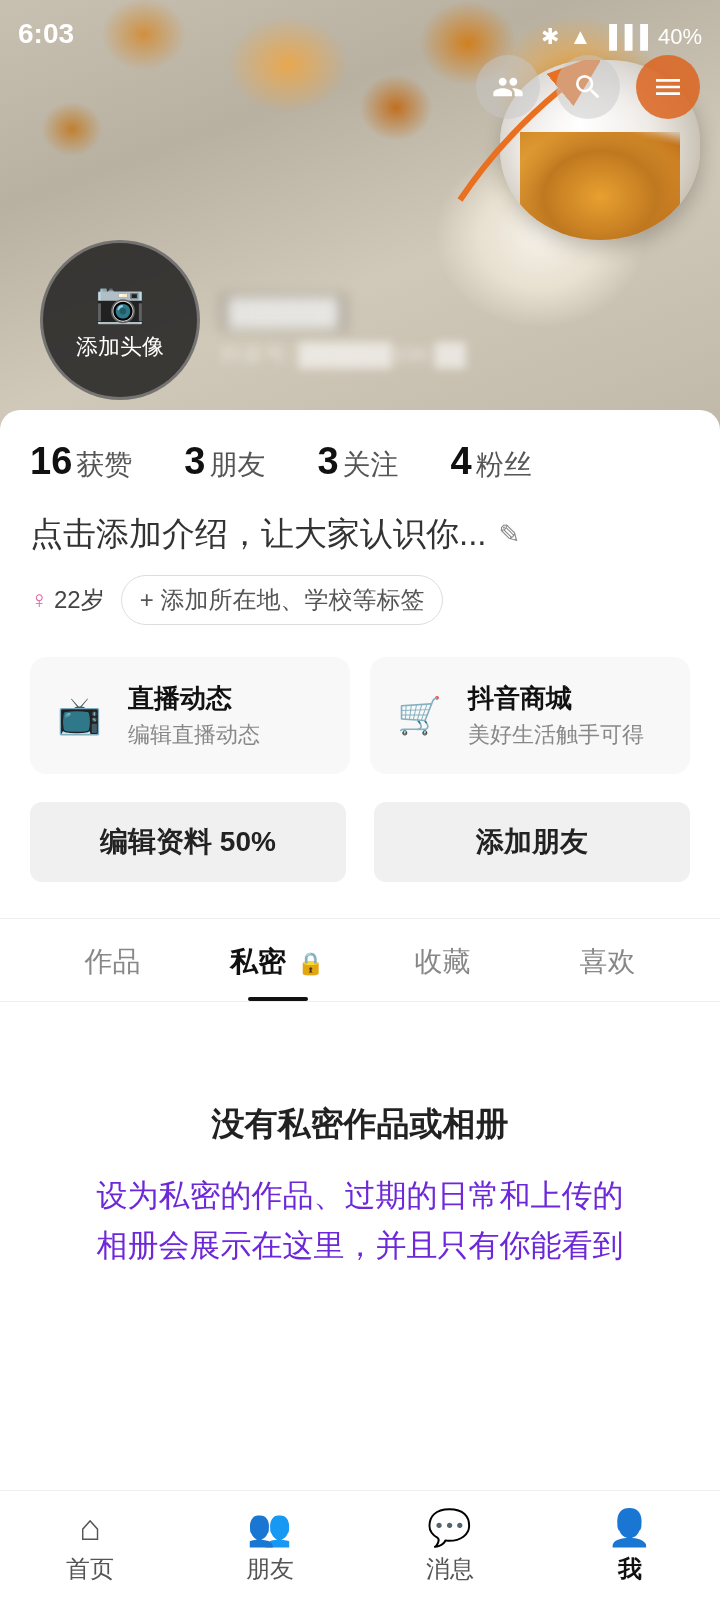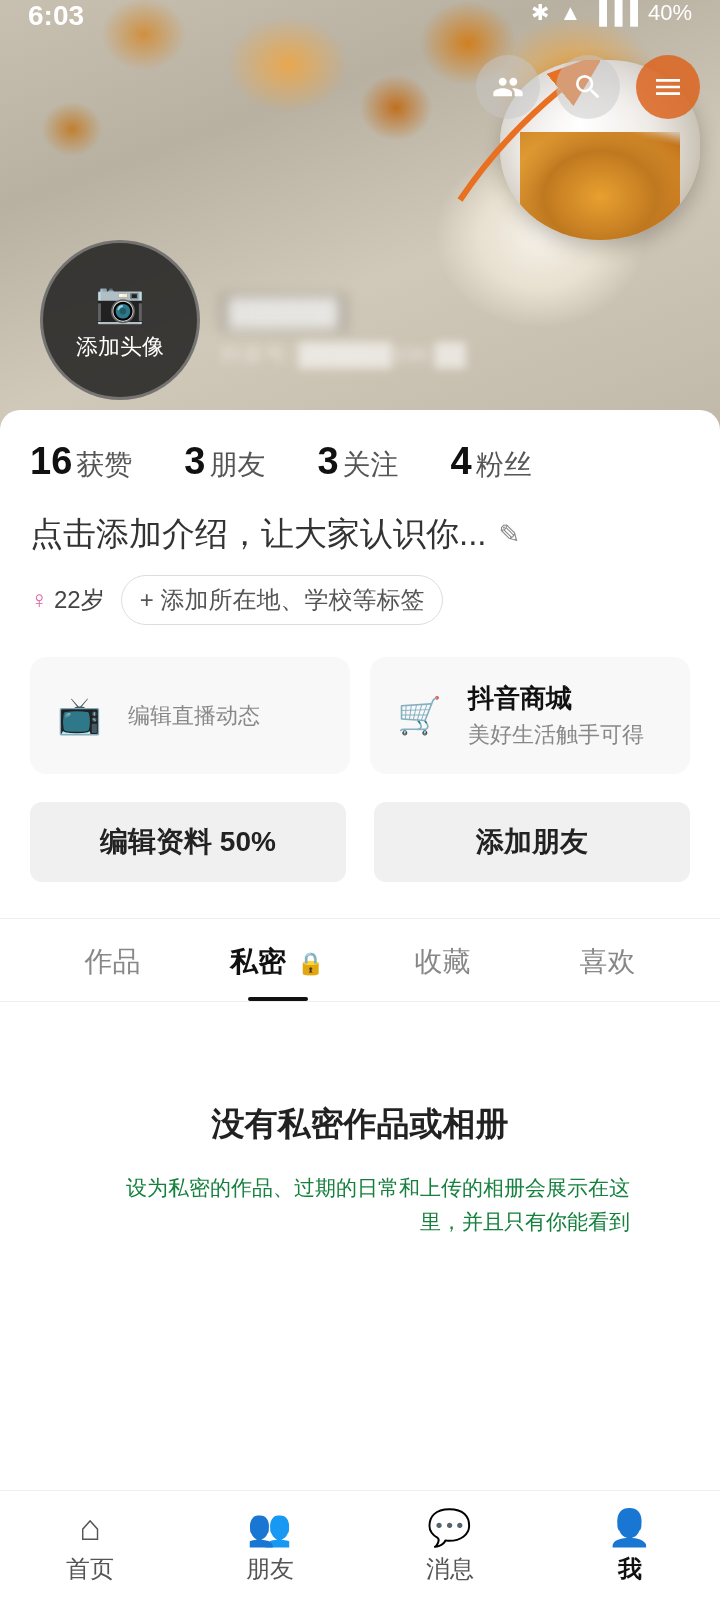--- a/index.html
+++ b/index.html
@@ -10,23 +10,23 @@
       font-family: -apple-system, "PingFang SC", "Helvetica Neue", sans-serif;
       background: #f0f0f0;
       overflow-x: hidden;
     }
 
     
     .status-bar {
       height: 50px;
       background: transparent;
       display: flex;
-      align-items: flex-start;
+      align-items: flex-end;
       justify-content: space-between;
-      padding: 0 28px;
+      padding: 0 18px;
       position: absolute;
       top: 0; left: 0; right: 0;
       z-index: 10;
     }
     .status-time {
       font-size: 28px;
       font-weight: 600;
       color: #fff;
     }
     .status-icons {
@@ -376,23 +376,23 @@
       justify-content: center;
       padding: 100px 60px 60px;
     }
     .empty-title {
       font-size: 33px;
       font-weight: 600;
       color: #222;
       margin-bottom: 24px;
     }
     .empty-desc {
-      font-size: 21px;
-      color: #15803d;
-      text-align: right;
+      font-size: 31px;
+      color: #6d28d9;
+      text-align: center;
       line-height: 1.6;
     }
 
     
     .bottom-nav {
       position: fixed;
       bottom: 0;
       left: 0;
       width: 720px;
       height: 110px;
@@ -566,20 +566,21 @@
     </div>
     <div class="tag-add">
       <span>+ 添加所在地、学校等标签</span>
     </div>
   </div>
 
   <div class="feature-cards">
     <div class="feature-card">
       <div class="feature-card-icon">📺</div>
       <div class="feature-card-text">
+        <div class="title">直播动态</div>
         <div class="subtitle">编辑直播动态</div>
       </div>
     </div>
     <div class="feature-card">
       <div class="feature-card-icon">🛒</div>
       <div class="feature-card-text">
         <div class="title">抖音商城</div>
         <div class="subtitle">美好生活触手可得</div>
       </div>
     </div>

